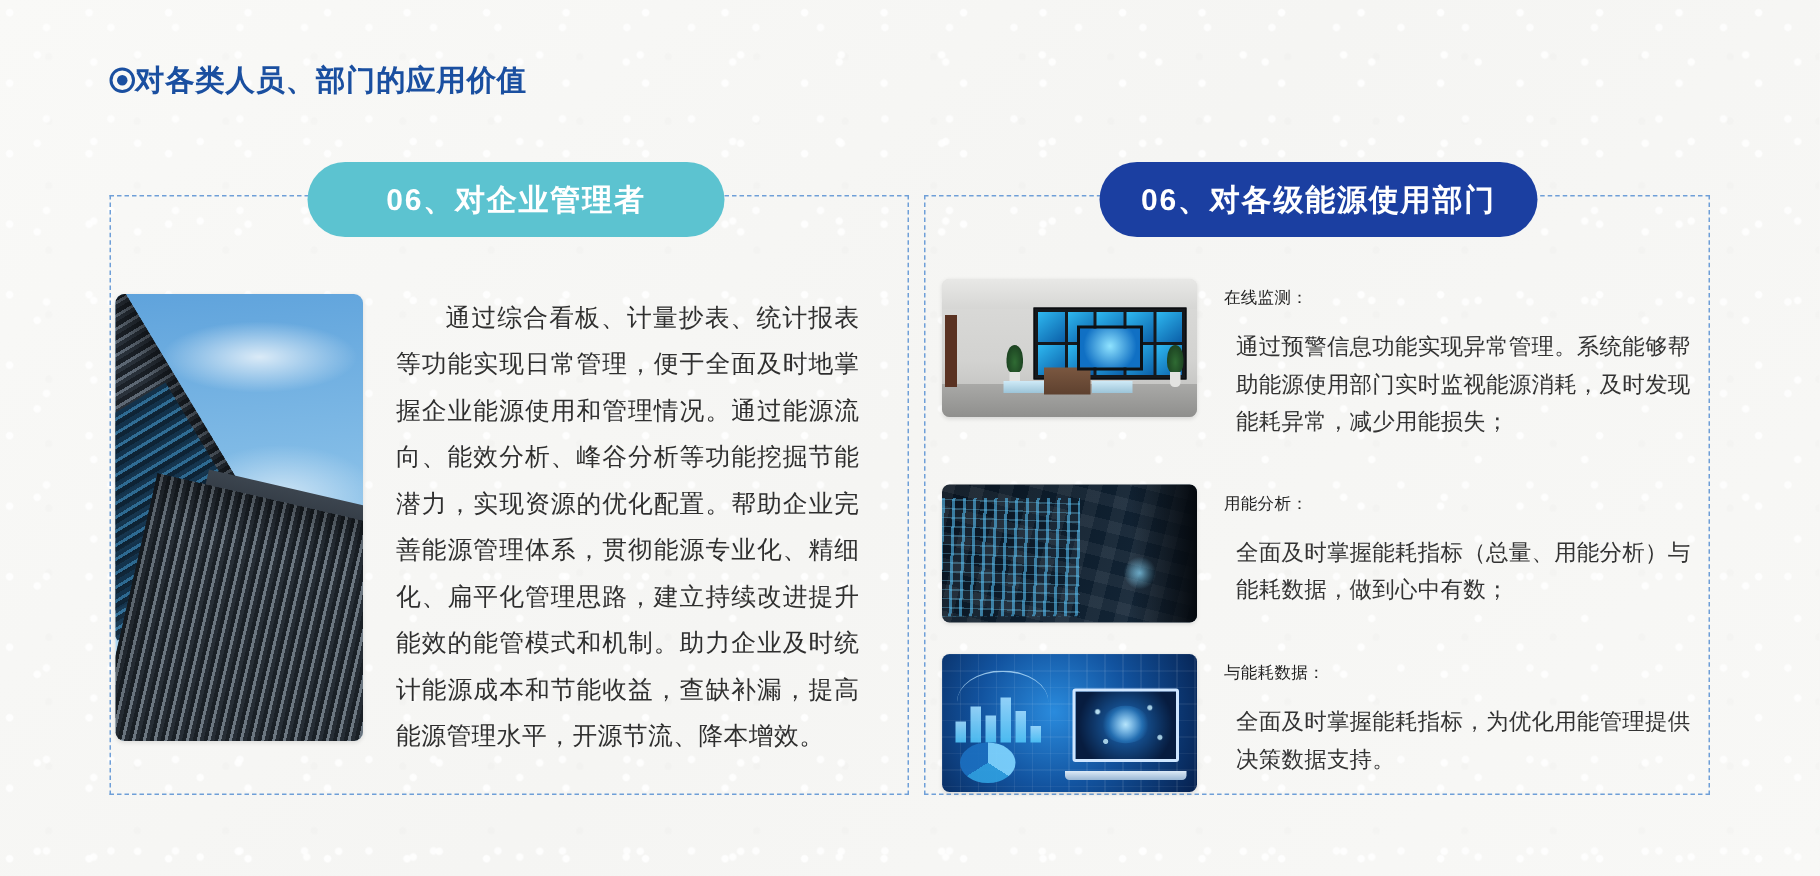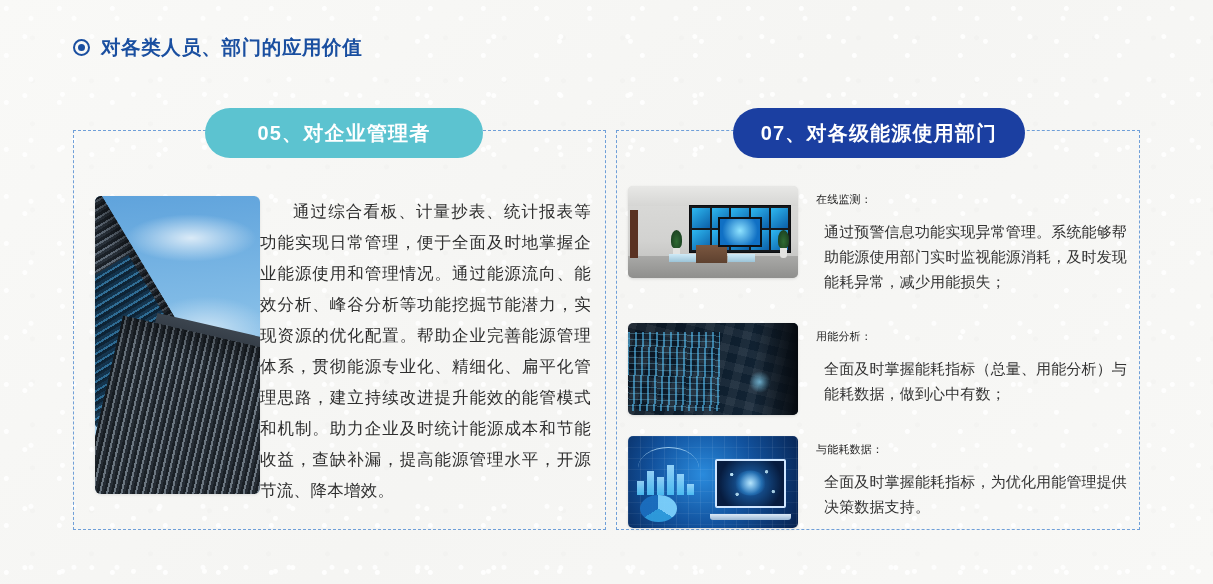--- a/index.html
+++ b/index.html
@@ -20,24 +20,24 @@
       radial-gradient(circle at 55% 88%, rgba(0,0,0,0.012) 0 2px, rgba(0,0,0,0) 3px),
       linear-gradient(135deg, #f9f9f7 0%, #f5f5f3 50%, #f8f8f6 100%);
     background-size: 53px 47px, 67px 59px, 43px 61px, 71px 53px, 59px 43px, 100% 100%;
     position: relative;
   }
 
   
   .page-header {
     position: absolute;
     left: 73px;
-    top: 30px;
+    top: 36px;
     display: flex;
     align-items: center;
-    gap: 11px;
+    gap: 0;
     height: 34px;
   }
   .bullseye {
     width: 17px;
     height: 17px;
     border-radius: 50%;
     border: 2.5px solid #1a4fa0;
     box-sizing: border-box;
     display: flex;
     align-items: center;
@@ -93,25 +93,25 @@
   }
   .badge-02 {
     left: 733px;
     width: 292px;
     background: #1b3fa1;
   }
 
   
   .left-body {
     position: absolute;
-    left: 95px;
+    left: 77px;
     top: 196px;
     width: 496px;
     display: flex;
-    font-family: Liberation Mono, monospace;
+    gap: 22px;
   }
   .building-photo {
     width: 165px;
     height: 298px;
     border-radius: 6px;
     flex: none;
     overflow: hidden;
     position: relative;
     background: linear-gradient(175deg, #5fa3dc 0%, #81bbe6 38%, #a8d2ef 70%, #c9e3f5 100%);
     box-shadow: 0 1px 3px rgba(0,0,0,0.10);
@@ -377,22 +377,22 @@
 <div class="page-header">
   <span class="bullseye">
       <i></i>
     </span>
   <span class="title">对各类人员、部门的应用价值</span>
 </div>
 
 <div class="panel panel-left"></div>
 <div class="panel panel-right"></div>
 
-<div class="badge badge-01">05、对企业管理者</div>
-<div class="badge badge-02">07、对各级能源使用部门</div>
+<div class="badge badge-01">06、对企业管理者</div>
+<div class="badge badge-02">06、对各级能源使用部门</div>
 
 <div class="left-body">
   <div class="building-photo">
     <div class="cloudA"></div>
     <div class="cloudB"></div>
     <div class="towerA"></div>
     <div class="towerA-glass"></div>
     <div class="towerB-cap"></div>
     <div class="towerB"></div>
   </div>

